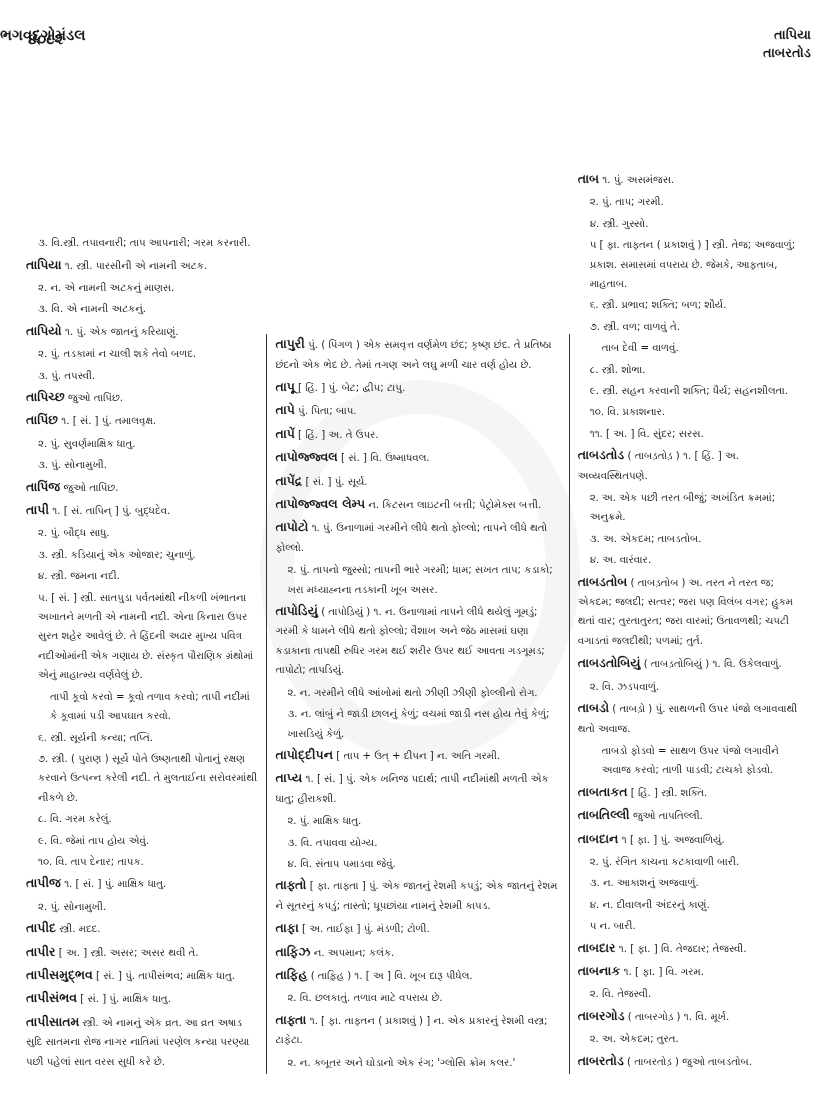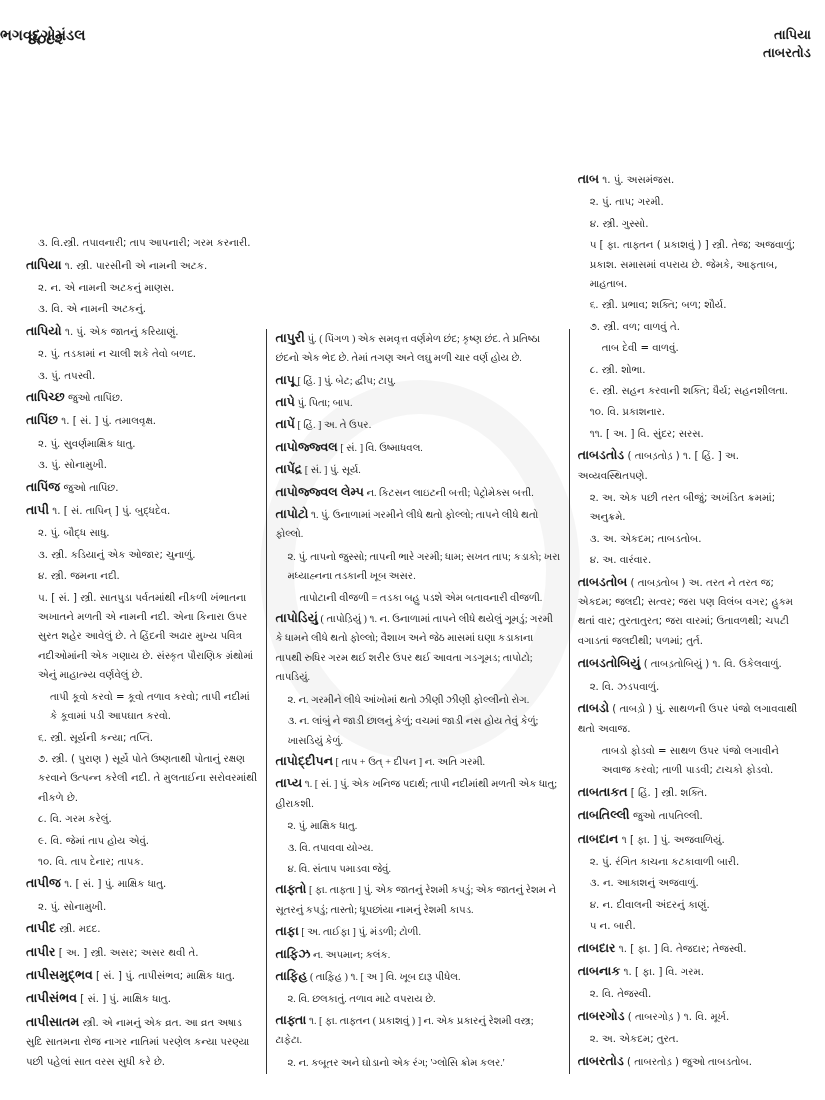--- a/index.html
+++ b/index.html
@@ -5,21 +5,21 @@
   html, body { margin:0; padding:0; background:#ffffff; }
   body { width:825px; height:1100px; position:relative; overflow:hidden;
          font-family:"DejaVu Sans", sans-serif; color:#1a1a1a; }
   .header { position:absolute; top:0; left:0; width:825px; height:62px; }
   .page-no { position:absolute; left:28px; top:30px; font-size:15px; font-weight:bold; }
   .title { position:absolute; left:0; width:707px; top:26px; font-size:15px; font-weight:bold; }
   .guide { position:absolute; right:14px; top:26px; text-align:right; font-size:13px; font-weight:bold; line-height:18px; }
   .columns { position:absolute; top:64px; left:18px; width:800px; height:1010px; display:flex;align-items:flex-end; }
   .col { box-sizing:border-box; padding:0 8px; font-size:10.2px; line-height:19.4px; overflow:hidden; }
   .col1 { width:262px; }
-  .col2 { width:320px; border-left:1px solid #333; border-right:1px solid #333;font-family:Liberation Serif, serif; }
+  .col2 { width:320px; border-left:1px solid #333; border-right:1px solid #333; }
   .col3 { width:262px; }
   .entry { margin:0 0 3px 0; }
   .hw { font-weight:bold; font-size:12.5px; }
   .sense { padding-left:12px; margin:0 0 2px 0; }
   .example { padding-left:24px; margin:0 0 2px 0; }
   .watermark { position:absolute; left:260px; top:380px; width:320px; height:380px;
                border-radius:50%; border:34px solid rgba(0,0,0,0.04); box-sizing:border-box; }
 </style>
 </head>
 <body>
@@ -71,21 +71,20 @@
   <div class="col col2">
       <div class="entry"><span class="hw">તાપુરી</span> <span>પું. ( પિંગળ ) એક સમવૃત્ત વર્ણમેળ છંદ; કૃષ્ણ છંદ. તે પ્રતિષ્ઠા છંદનો એક ભેદ છે. તેમાં તગણ અને લઘુ મળી ચાર વર્ણ હોય છે.</span></div>
       <div class="entry"><span class="hw">તાપૂ</span> <span>[ હિં. ] પું. બેટ; દ્વીપ; ટાપુ.</span></div>
       <div class="entry"><span class="hw">તાપે</span> <span>પું. પિતા; બાપ.</span></div>
       <div class="entry"><span class="hw">તાપેં</span> <span>[ હિં. ] અ. તે ઉપર.</span></div>
       <div class="entry"><span class="hw">તાપોજ્જ્વલ</span> <span>[ સં. ] વિ. ઉષ્માધવલ.</span></div>
       <div class="entry"><span class="hw">તાપેંદ્ર</span> <span>[ સં. ] પું. સૂર્ય.</span></div>
       <div class="entry"><span class="hw">તાપોજ્જ્વલ લેમ્પ</span> <span>ન. કિટસન લાઇટની બત્તી; પેટ્રોમેક્સ બત્તી.</span></div>
       <div class="entry"><span class="hw">તાપોટો</span> <span>૧. પું. ઉનાળામાં ગરમીને લીધે થતો ફોલ્લો; તાપને લીધે થતો ફોલ્લો.</span></div>
       <div class="sense">૨. પું. તાપનો જુસ્સો; તાપની ભારે ગરમી; ધામ; સખત તાપ; કડાકો; ખરા મધ્યાહ્નના તડકાની ખૂબ અસર.</div>
-      <div class="example">તાપોટાની વીજળી = તડકા બહુ પડશે એમ બતાવનારી વીજળી.</div>
       <div class="entry"><span class="hw">તાપોડિયું</span> <span>( તાપોડ઼િયું ) ૧. ન. ઉનાળામાં તાપને લીધે થયેલું ગૂમડું; ગરમી કે ધામને લીધે થતો ફોલ્લો; વૈશાખ અને જેઠ માસમાં ઘણા કડાકાના તાપથી રુધિર ગરમ થઈ શરીર ઉપર થઈ આવતા ગડગૂમડ; તાપોટો; તાપડિયું.</span></div>
       <div class="sense">૨. ન. ગરમીને લીધે આંખોમાં થતો ઝીણી ઝીણી ફોલ્લીનો રોગ.</div>
       <div class="sense">૩. ન. લાંબું ને જાડી છાલનું કેળું; વચમાં જાડી નસ હોય તેવું કેળું; ખાસડિયું કેળું.</div>
       <div class="entry"><span class="hw">તાપોદ્દીપન</span> <span>[ તાપ + ઉત્ + દીપન ] ન. અતિ ગરમી.</span></div>
       <div class="entry"><span class="hw">તાપ્ય</span> <span>૧. [ સં. ] પું. એક ખનિજ પદાર્થ; તાપી નદીમાંથી મળતી એક ધાતુ; હીરાકશી.</span></div>
       <div class="sense">૨. પું. માક્ષિક ધાતુ.</div>
       <div class="sense">૩. વિ. તપાવવા યોગ્ય.</div>
       <div class="sense">૪. વિ. સંતાપ પમાડવા જેવું.</div>
       <div class="entry"><span class="hw">તાફ્તો</span> <span>[ ફા. તાફ્તા ] પું. એક જાતનું રેશમી કપડું; એક જાતનું રેશમ ને સૂતરનું કપડું; તાસ્તો; ધૂપછાંયા નામનું રેશમી કાપડ.</span></div>
       <div class="entry"><span class="hw">તાફા</span> <span>[ અ. તાઈફા ] પું. મંડળી; ટોળી.</span></div>

